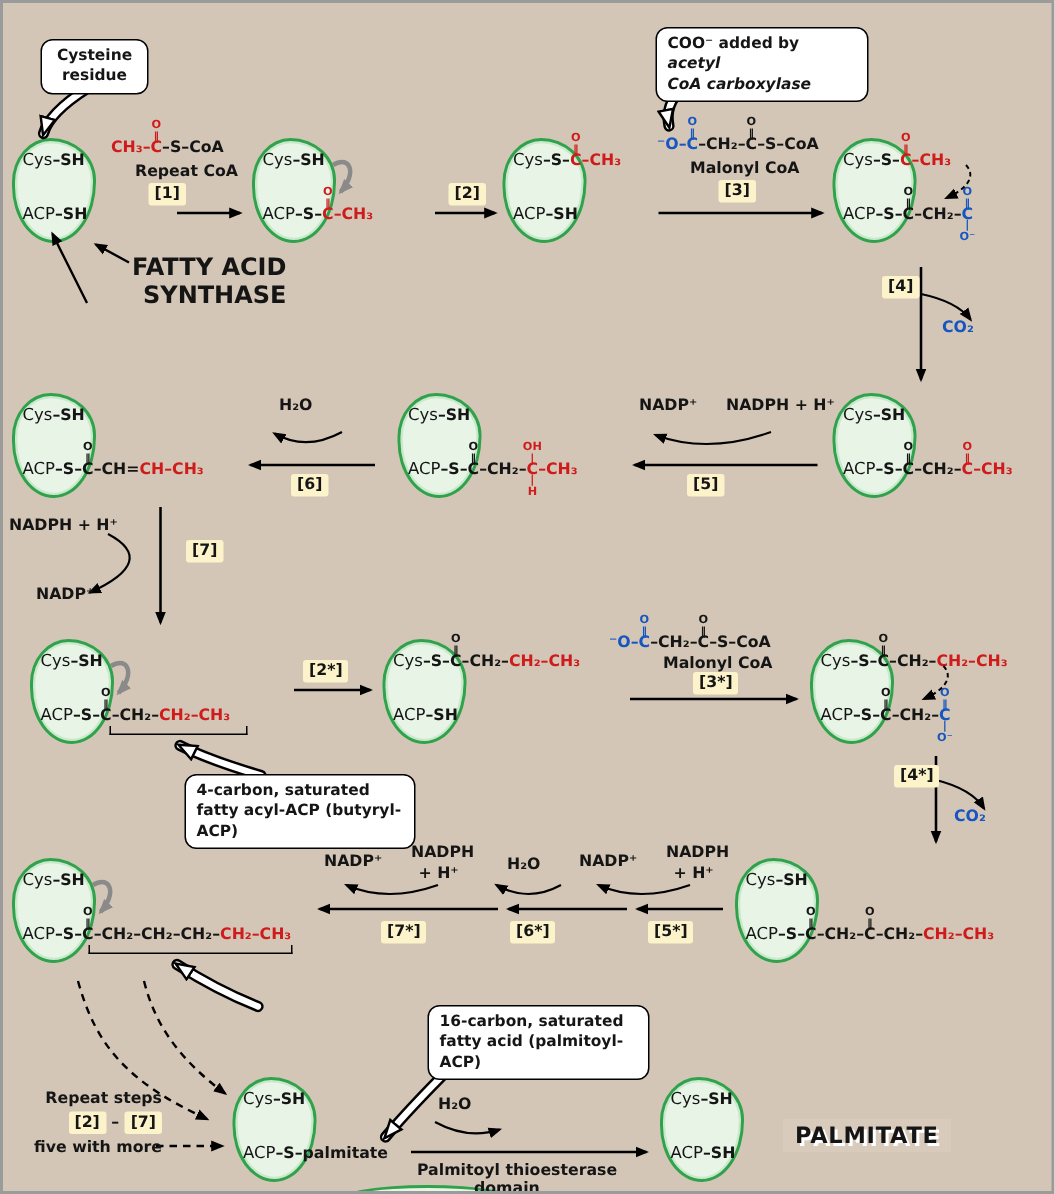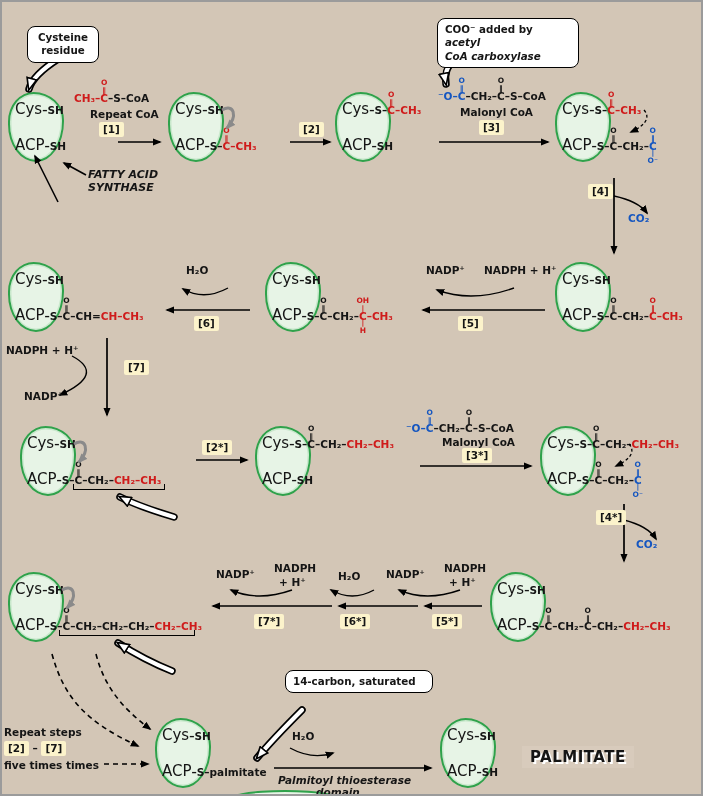--- a/index.html
+++ b/index.html
@@ -3,45 +3,45 @@
 <meta charset="utf-8">
 <style>
   html,body{margin:0;padding:0;background:#fff}
   .stage{position:relative;width:703px;height:796px;background:#d3c6b6;border:2px solid #9b9b9b;
          box-sizing:border-box;overflow:hidden;font-family:"DejaVu Sans",sans-serif;color:#151515}
   .unit{position:absolute;width:150px;height:70px}
   .blob{position:absolute;left:0;top:0;width:52px;height:66px;background:#e7f4e6;
         border:2.6px solid #2fa24b;border-radius:46% 54% 50% 50%/42% 40% 58% 54%;
         box-shadow:inset 0 0 0 1.5px #c9e8cc}
   .uline{position:absolute;left:7px;display:flex;align-items:baseline;white-space:pre;font-size:11px}
-  .uname{font-size:15px}
+  .uname{font-size:11px}
   .formula{font-weight:bold;font-size:10.5px;display:inline-flex;align-items:baseline;white-space:pre}
   .freeform{position:absolute;display:flex;align-items:baseline;font-weight:bold;font-size:10.5px;white-space:pre}
   .tok{position:relative;display:inline-block}
   .tok .ab{position:absolute;bottom:calc(100% - 3px);left:50%;transform:translateX(-50%);
            display:flex;flex-direction:column;align-items:center;font-size:7.5px;line-height:1.05;font-weight:bold}
   .tok .bl{position:absolute;top:calc(100% - 3px);left:50%;transform:translateX(-50%);
            display:flex;flex-direction:column;align-items:center;font-size:7.5px;line-height:1.05;font-weight:bold}
   .c-r{color:#cf1b1b}
   .c-b{color:#1556c0}
   .badge{position:absolute;background:#fcf3cb;border-radius:2px;padding:0 4px;font-weight:bold;
          font-size:10.5px;line-height:15px;height:15px;white-space:nowrap}
   .badge.inline{position:static;display:inline-block}
   .lbl{position:absolute;font-weight:bold;font-size:10.5px;line-height:1.15;white-space:pre}
-  .lbl.it{font-style:italic}
+  .lbl.it{}
   .lbl.blue{color:#1556c0}
-  .fas{position:absolute;font-weight:bold;font-style:italic;font-size:11px;line-height:1.2;text-align:left}
+  .fas{position:absolute;font-weight:bold;font-size:16px;line-height:1.2;text-align:right}
   .callout{position:absolute;background:#fff;border:1.7px solid #000;border-radius:8px;
            padding:4px 7px;font-weight:bold;font-size:10.3px;line-height:1.3}
   .callout .it{font-style:italic}
   .brace{position:absolute;height:5px;border-left:1.3px solid #000;border-right:1.3px solid #000;
          border-bottom:1.3px solid #000}
   .palmitate{position:absolute;font-weight:bold;font-size:15px;letter-spacing:.5px;
              background:#d8cbbc;padding:2px 8px;text-shadow:2px 2px 0 #fff}
-  .repeat{position:absolute;text-align:left;font-weight:bold;font-size:10.5px;line-height:1.55;width:104px}
+  .repeat{position:absolute;text-align:right;font-weight:bold;font-size:10.5px;line-height:1.55;width:104px}
   .crop-blob{position:absolute;left:222px;top:788px;width:118px;height:18px;background:#e7f4e6;
              border:2.6px solid #2fa24b;border-radius:50%}
   svg.overlay{position:absolute;left:0;top:0;pointer-events:none}
 </style>
 </head>
 <body>
 
 <div class="stage">
 
   <div class="unit" style="left:6px;top:90px">
@@ -252,34 +252,39 @@
   <div class="lbl it" style="left:314px;top:784px">domain</div>
 
   <div class="fas" style="left:86px;top:166px">
     <div>FATTY ACID</div>
     <div>SYNTHASE</div>
   </div>
 
   <div class="repeat" style="left:2px;top:722px">
     <div>Repeat steps</div>
     <div><span class="badge inline">[2]</span> <span>–</span> <span class="badge inline">[7]</span></div>
-    <div>five times times</div>
+    <div>five with more</div>
   </div>
 
   <div class="palmitate" style="left:520px;top:744px">PALMITATE</div>
 
   <div class="callout" style="left:435px;top:16px;width:126px">
     <span>COO⁻ added by </span><span class="it">acetyl</span><br>
     <span class="it">CoA carboxylase</span>
   </div>
 
   <div class="callout" style="left:25px;top:24px;width:56px;text-align:center">
     <span>Cysteine residue</span>
   </div>
 
 
+  <div class="callout" style="left:121px;top:514px;width:138px">
+    <div>4-carbon, saturated</div>
+    <div>fatty acyl-ACP (butyryl-ACP)</div>
+  </div>
 
 
   <div class="callout" style="left:283px;top:668px;width:132px">
-    <div>14-carbon, saturated</div>
+    <div>16-carbon, saturated</div>
+    <div>fatty acid (palmitoyl-ACP)</div>
   </div>
 
 </div>
 
 </body></html>

